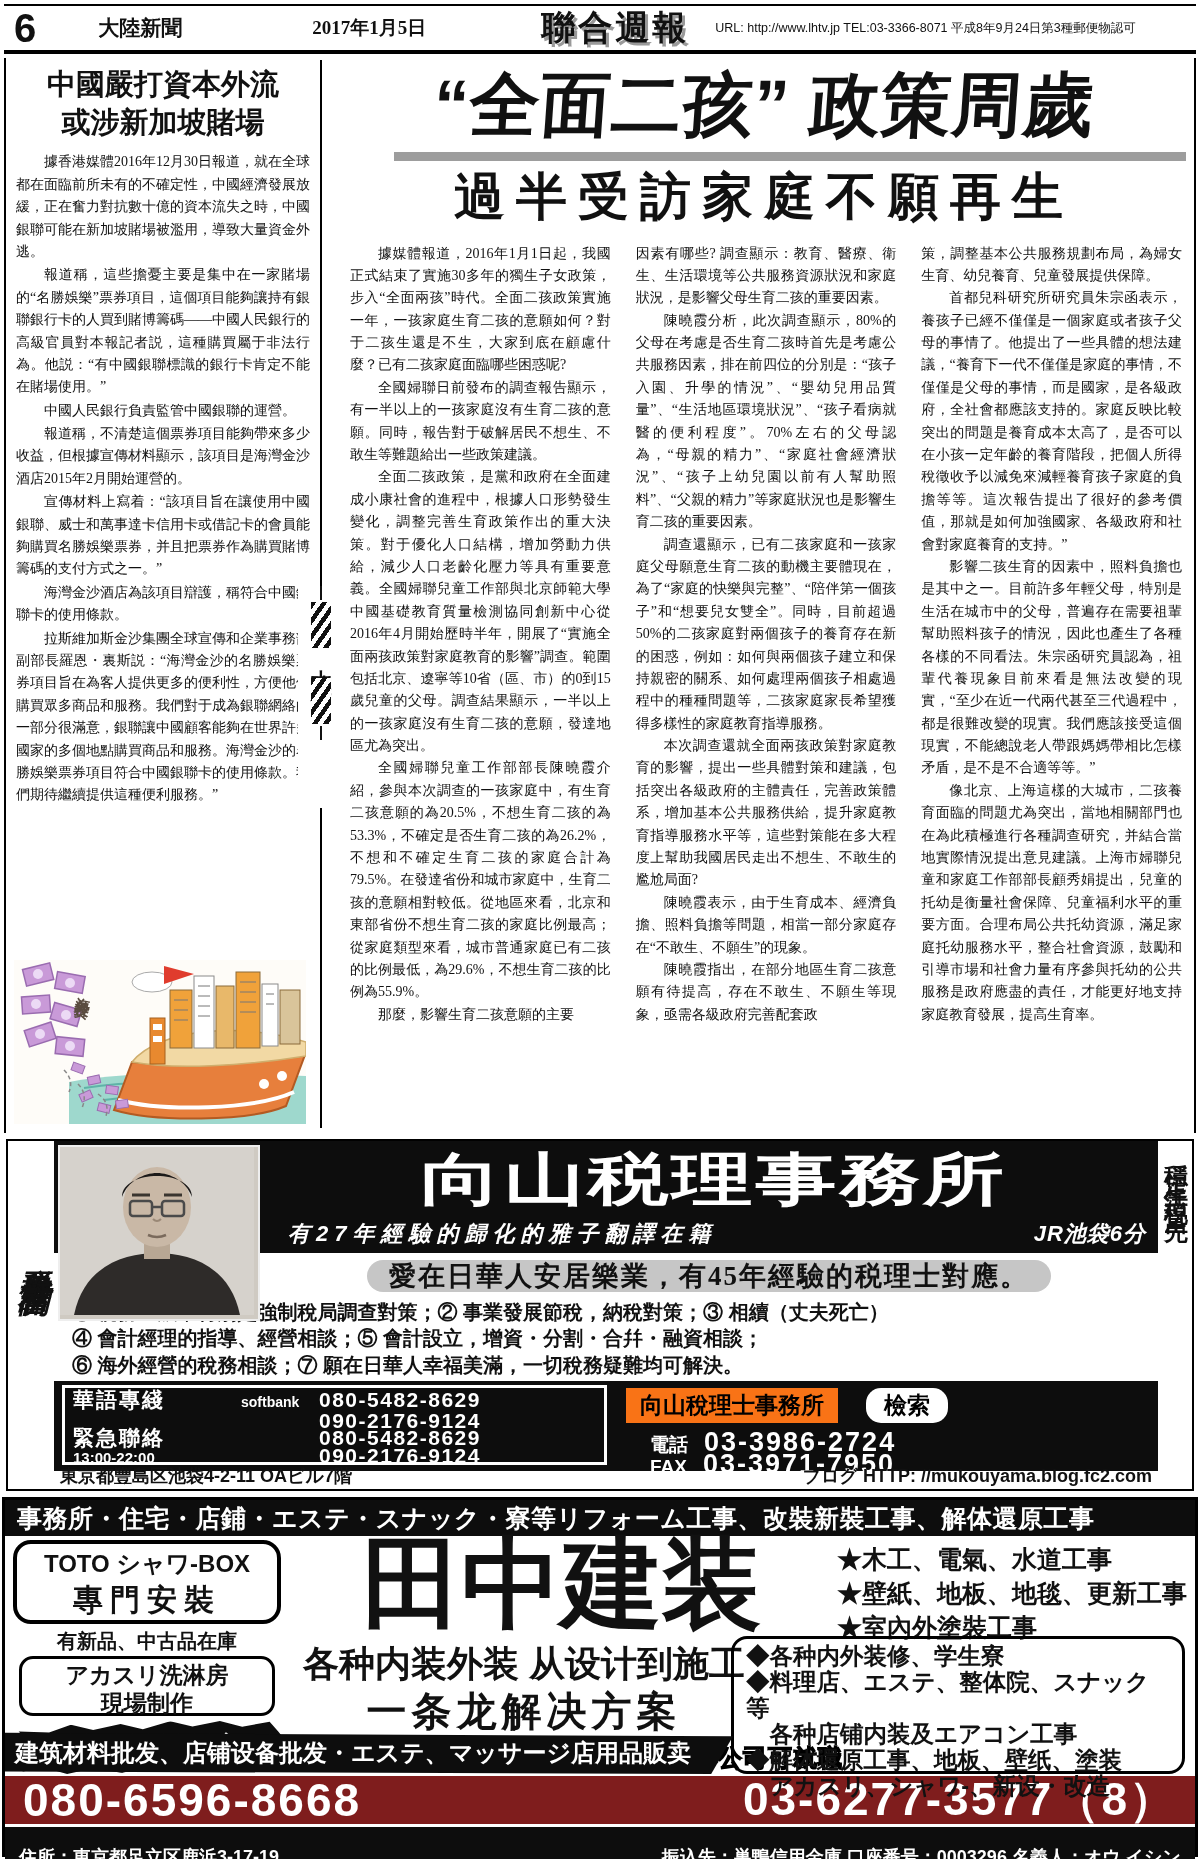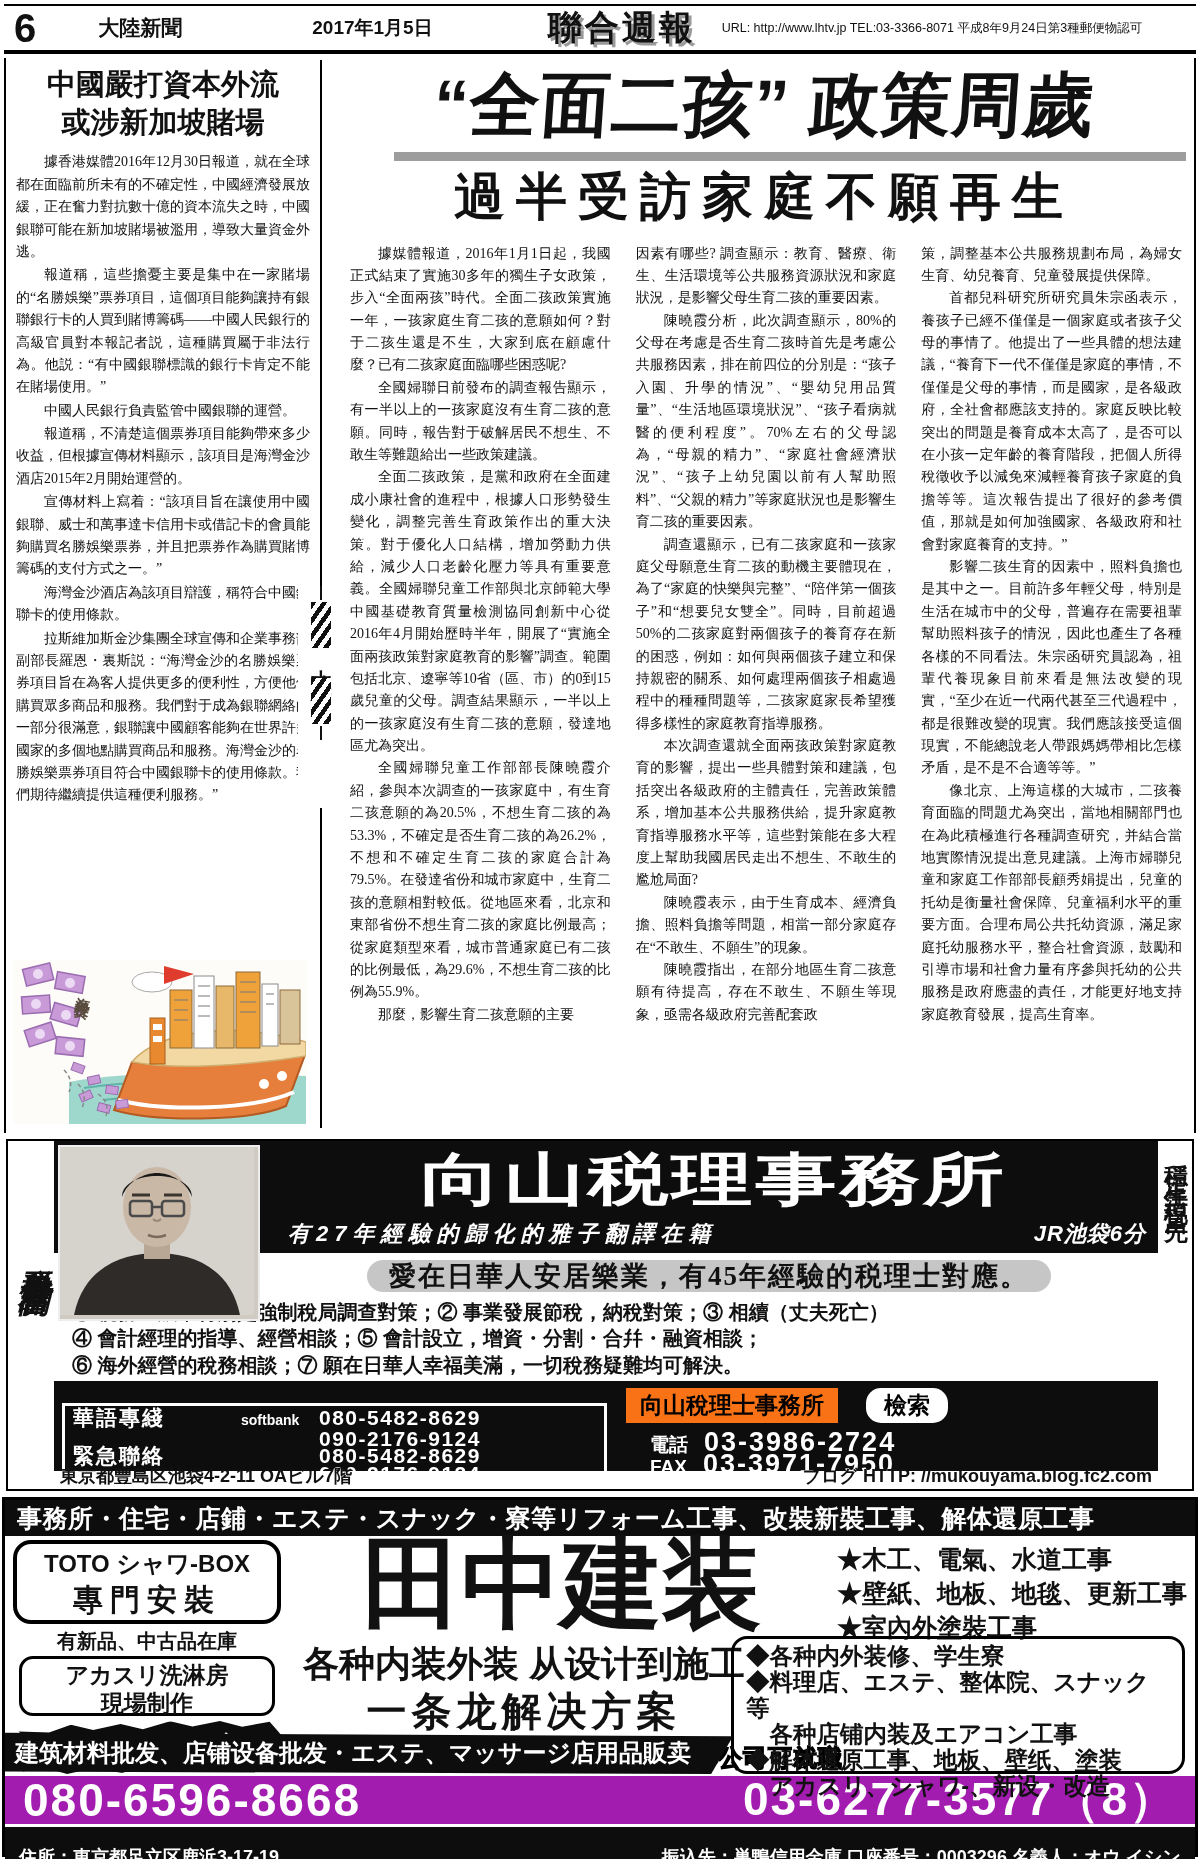--- a/index.html
+++ b/index.html
@@ -3,21 +3,21 @@
 <meta charset="utf-8">
 <style>
   html,body{margin:0;padding:0;background:#e8e8e8;}
   .page{position:relative;width:1200px;height:1859px;background:#fff;color:#111;overflow:hidden;
         font-family:"Liberation Serif", serif;}
   
   .hdr{position:absolute;top:4px;left:4px;right:4px;height:50px;border-top:2px solid #000;
        border-bottom:4px solid #000;display:flex;align-items:center;box-sizing:border-box;}
   .pagenum{font-family:"Liberation Sans",sans-serif;font-weight:900;font-size:40px;margin:0 0 0 10px;}
   .hsection{font-family:"Liberation Sans",sans-serif;font-weight:700;font-size:21px;margin-left:62px;}
-  .hdate{font-family:Liberation Sans, sans-serif;font-weight:700;font-size:19px;margin-left:130px;}
+  .hdate{font-family:Liberation Serif, serif;font-weight:700;font-size:19px;margin-left:130px;}
   .hmast{font-family:"Liberation Sans",sans-serif;font-weight:900;font-size:34px;letter-spacing:3px;
          margin-left:115px;text-shadow:3px 3px 0 #9a9a9a;}
   .hinfo{font-family:"Liberation Sans",sans-serif;font-size:12.5px;margin-left:26px;white-space:nowrap;}
   
   .content{position:absolute;top:58px;left:4px;right:4px;height:1075px;border-left:2px solid #000;
            border-right:2px solid #000;box-sizing:border-box;}
   
   .la{position:absolute;left:4px;top:2px;width:312px;height:1068px;border-right:2px solid #000;
       padding:0 10px 0 6px;box-sizing:border-box;}
   .la-title{font-weight:900;font-size:29px;line-height:1.3;text-align:center;margin:6px 0 10px;}
@@ -60,21 +60,21 @@
   .tax-sub{position:absolute;left:280px;right:46px;top:78px;color:#fff;display:flex;
             justify-content:space-between;font-family:"Liberation Sans",sans-serif;font-weight:900;font-size:22px;font-style:italic;}
   .tax-sub .m{letter-spacing:6px;} .tax-sub .n{letter-spacing:1px;}
   .tax-slogan{position:absolute;left:264px;right:46px;top:118px;text-align:center;}
   .tax-slogan span{font-weight:900;font-size:27px;line-height:34px;background:#c6c6c6;
             border-radius:24px;padding:1px 22px;letter-spacing:2px;}
   .tax-srv{position:absolute;left:64px;right:44px;top:158px;font-family:"Liberation Sans",sans-serif;
             font-weight:800;font-size:20px;line-height:1.32;}
   .tax-contact{position:absolute;left:46px;right:34px;top:240px;height:90px;background:#0d0d0d;color:#fff;}
   .pbox{position:absolute;left:8px;top:4px;width:545px;height:80px;border:3px solid #fff;
-        padding:3px 8px 0;box-sizing:border-box;font-family:"Liberation Sans",sans-serif;font-weight:800;margin-top:18px;}
+        padding:3px 8px 0;box-sizing:border-box;font-family:"Liberation Sans",sans-serif;font-weight:800;}
   .prow{display:flex;align-items:baseline;line-height:17.5px;}
   .plabel{width:168px;font-size:21px;letter-spacing:2px;}
   .plabel.sm{font-size:15px;letter-spacing:0;}
   .pcarrier{width:78px;font-size:14px;}
   .pnum{font-size:21px;letter-spacing:1.5px;}
   .oboxrow{position:absolute;left:572px;top:7px;display:flex;align-items:center;}
   .obox{background:#f97316;color:#000;font-family:"Liberation Sans",sans-serif;font-weight:900;
         font-size:23px;padding:2px 14px;}
   .sbtn{background:#fff;color:#000;font-family:"Liberation Sans",sans-serif;font-weight:900;
         font-size:23px;padding:2px 18px;border-radius:15px;margin-left:28px;}
@@ -108,21 +108,21 @@
   .c1{position:absolute;left:284px;top:104px;width:470px;text-align:center;font-weight:900;font-size:36px;}
   .c2{position:absolute;left:284px;top:148px;width:470px;text-align:center;font-weight:900;
        font-size:40px;letter-spacing:5px;}
   .recruit{position:absolute;left:288px;top:206px;font-weight:900;font-size:24px;color:#444;
        -webkit-text-stroke:1.2px #000;letter-spacing:1px;}
   .dbox{position:absolute;left:726px;right:10px;top:100px;height:138px;border:3.5px solid #000;
        border-radius:16px;padding:4px 12px;font-weight:800;font-size:23.5px;line-height:26px;box-sizing:border-box;}
   .mbar{position:absolute;left:0;top:196px;width:728px;height:42px;background:#0d0d0d;color:#fff;
        font-weight:800;font-size:24px;line-height:42px;padding-left:10px;box-sizing:border-box;
        clip-path:polygon(0 2%,100% 10%,97% 100%,0 94%);white-space:nowrap;}
-  .bb-phone{height:48px;background:#a21caf;color:#fff;display:flex;justify-content:space-between;
+  .bb-phone{height:48px;background:#7f1d1d;color:#fff;display:flex;justify-content:space-between;
        align-items:center;padding:0 18px;font-weight:900;font-size:46px;letter-spacing:2px;}
   .bb-foot{height:30px;background:#0d0d0d;color:#fff;display:flex;justify-content:space-between;
        padding:16px 14px;font-weight:700;font-size:18px;line-height:28px;border-top:3px solid #fff;}
 </style>
 </head>
 <body>
 
 <div class="page">
 
   <header class="hdr">

